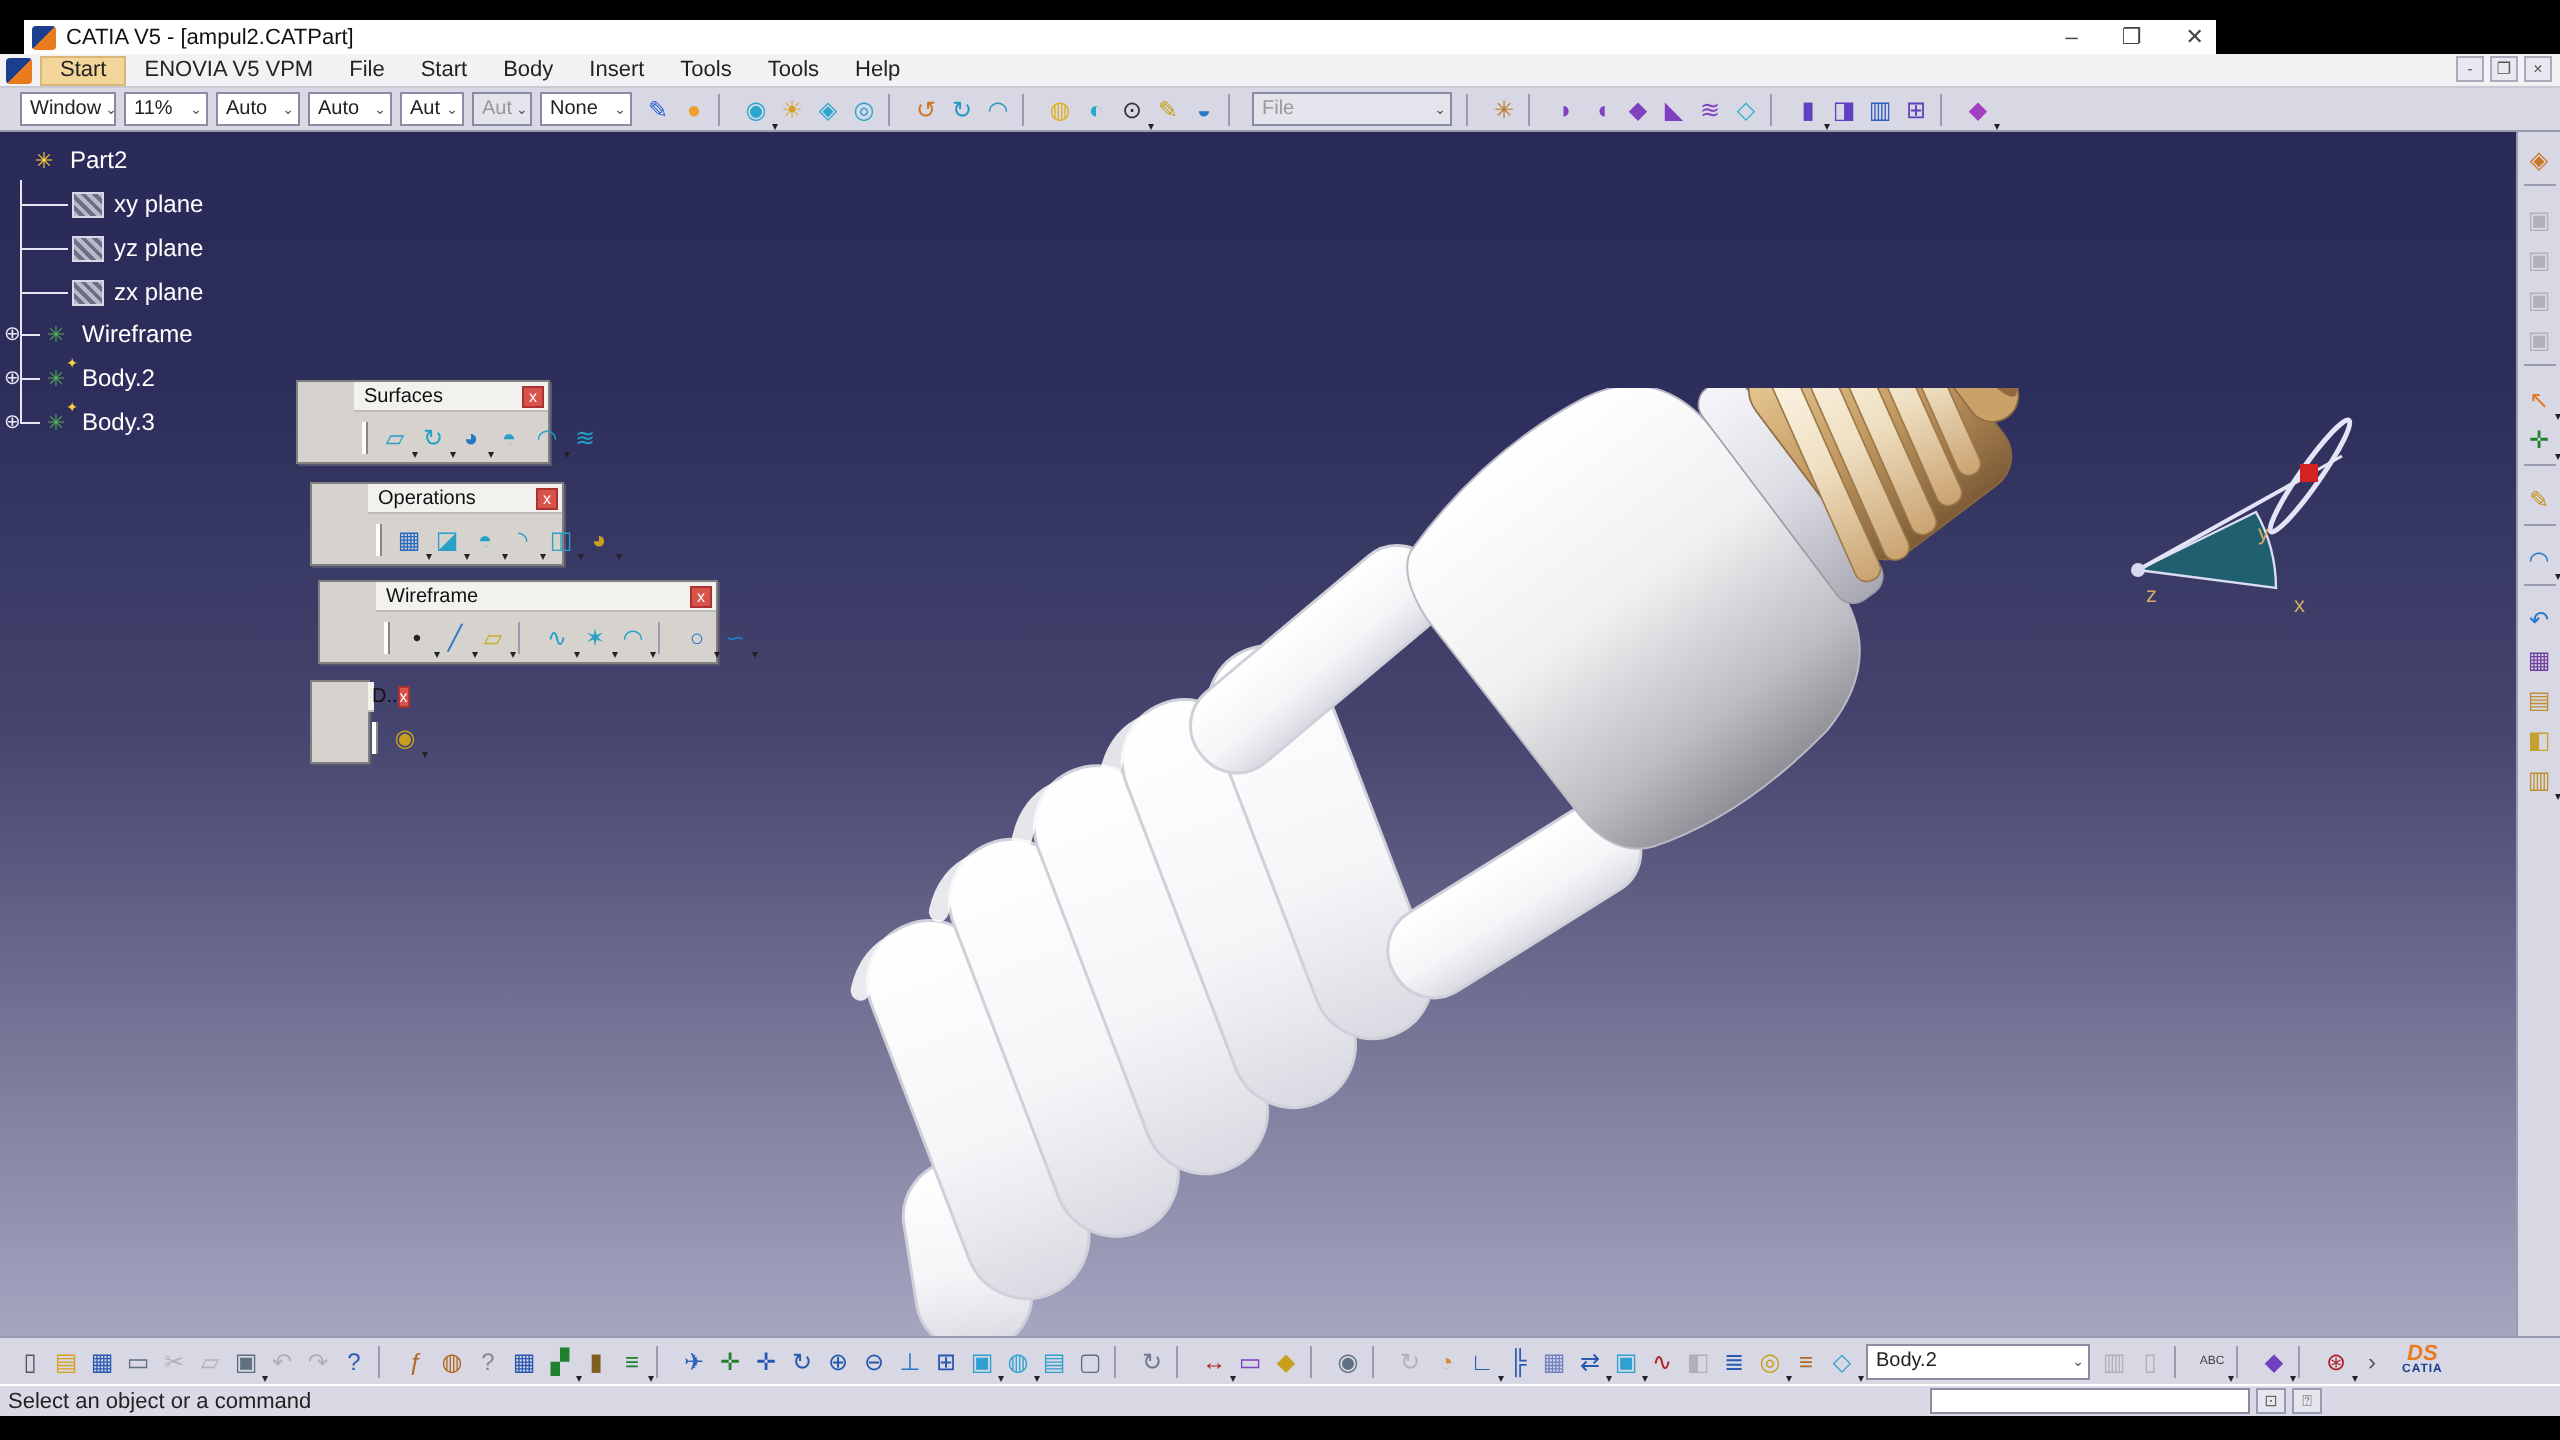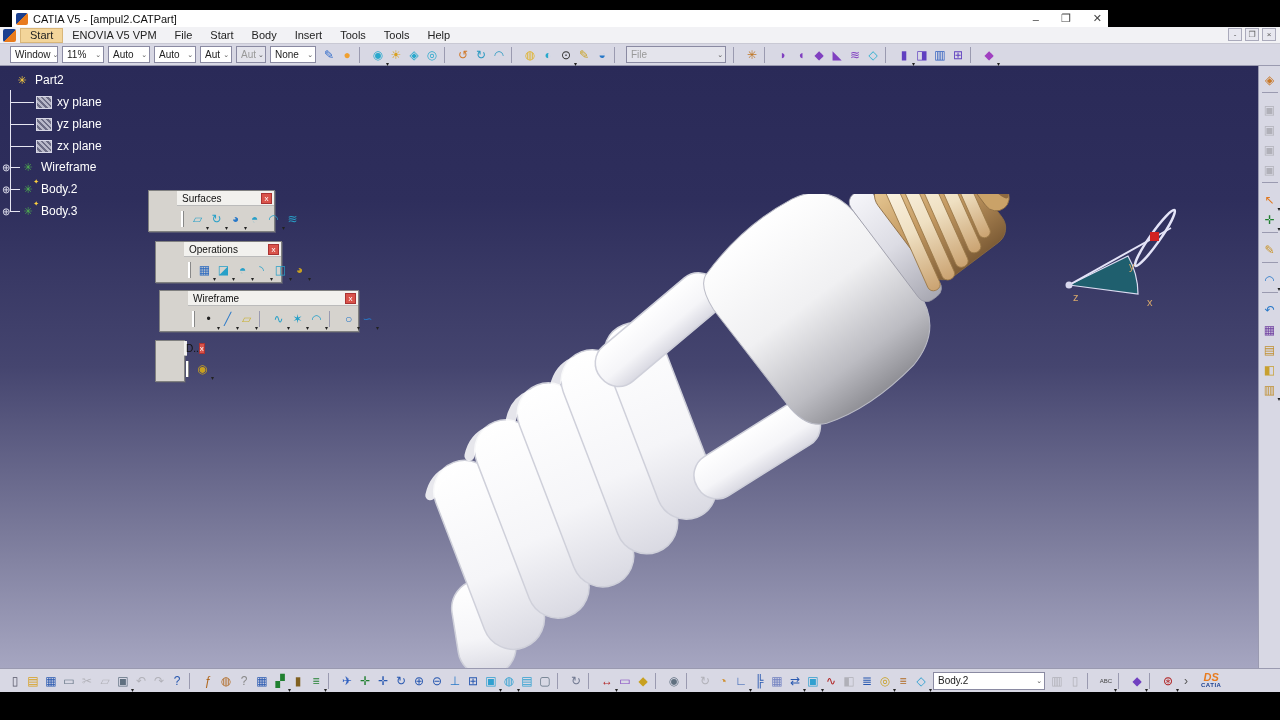--- a/index.html
+++ b/index.html
@@ -490,14 +490,20 @@
         <span class="tsep"></span>
         <span class="icon drop" style="color: rgb(176, 32, 32);">⊛</span>
         <span class="icon" style="color: rgb(85, 85, 85);">›</span>
       </span>
     <span id="catia-logo">
       <span class="ds">DS</span>
       <span class="ct">CATIA</span>
     </span>
   </div>
 
+  <div id="statusbar">
+    <span id="status-msg">Select an object or a command</span>
+    <input id="cmd-field" value="" style="">
+    <span class="sb-btn" style="left:1128px">⊡</span>
+    <span class="sb-btn" style="left:1146px">⍰</span>
+  </div>
 
 </div>
 
 </body></html>

